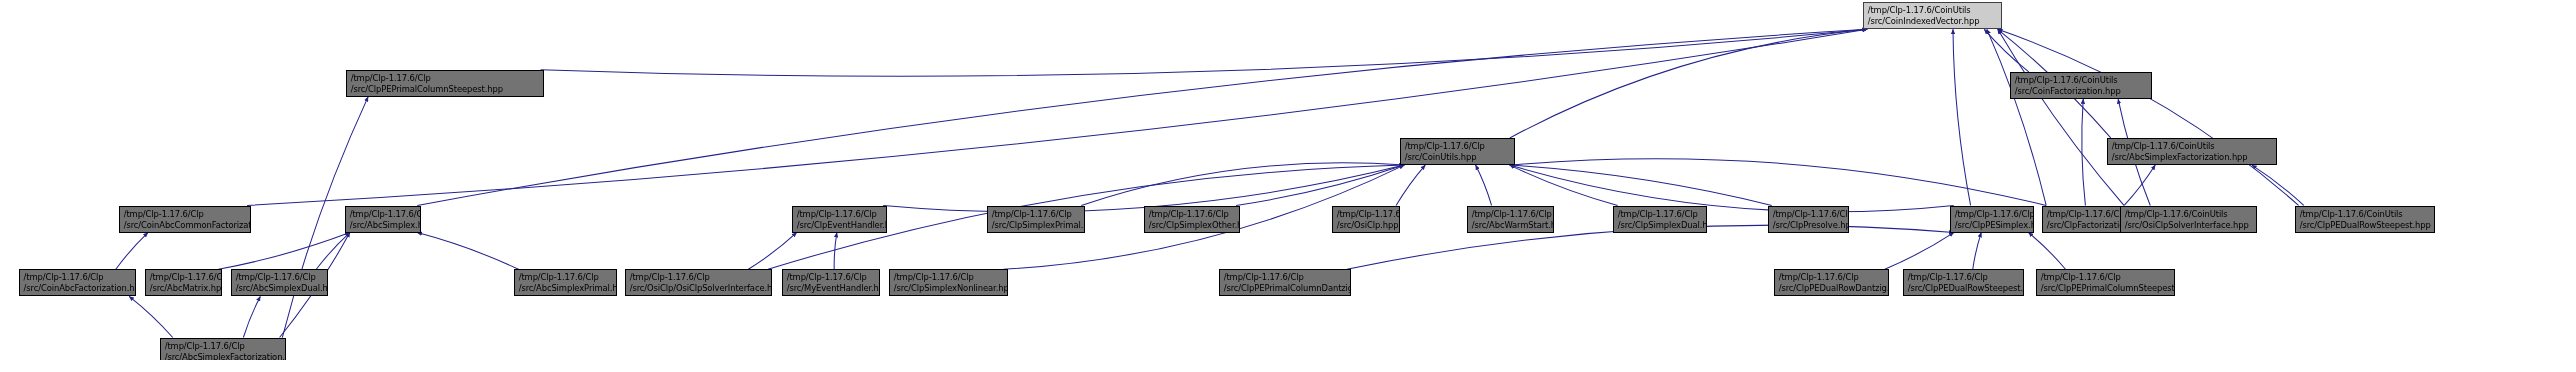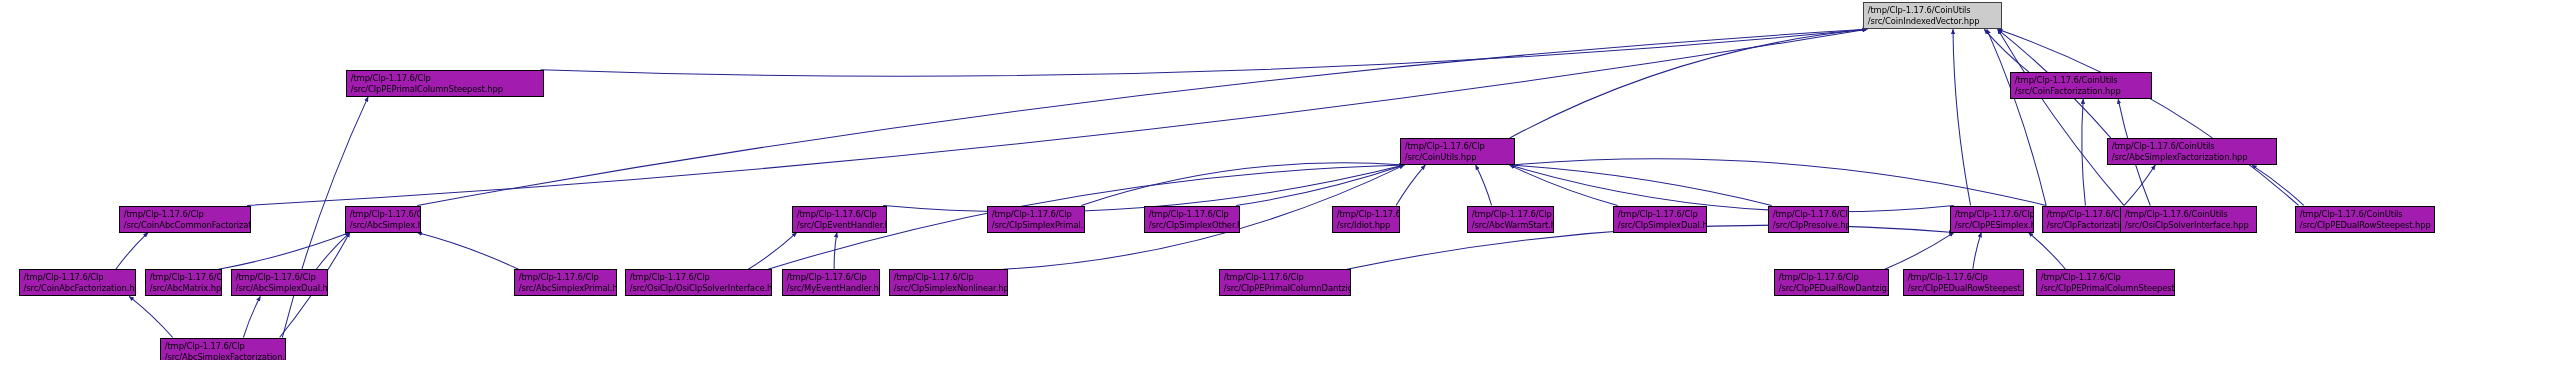--- a/index.html
+++ b/index.html
@@ -24,21 +24,21 @@
     left: 0;
     top: 0;
     width: 2576px;
     height: 372px;
     pointer-events: none;
   }
   .node {
     position: absolute;
     box-sizing: border-box;
     border: 0.7px solid #000000;
-    background: #a21caf;
+    background: #737373;
     color: #000000;
     font-size: 8.4px;
     line-height: 1.32;
     padding: 2.2px 2.9px 2.2px 3.7px;
     white-space: pre;
     letter-spacing: -0.1px;
     overflow: hidden;
   }
   .node.root {
     background: #cccccc;
@@ -100,21 +100,21 @@
       <div class="node root" style="left: 1847px; top: 2.2px; width: 139px; height: 27px;"><span class="l1">/tmp/Clp-1.17.6/CoinUtils</span><span class="l2">/src/CoinIndexedVector.hpp</span></div>
       <div class="node" style="left: 330px; top: 70px; width: 198px; height: 27px;"><span class="l1">/tmp/Clp-1.17.6/Clp</span><span class="l2">/src/ClpPEPrimalColumnSteepest.hpp</span></div>
       <div class="node" style="left: 1994px; top: 72px; width: 142px; height: 27px;"><span class="l1">/tmp/Clp-1.17.6/CoinUtils</span><span class="l2">/src/CoinFactorization.hpp</span></div>
       <div class="node" style="left: 2091px; top: 138px; width: 170px; height: 27px;"><span class="l1">/tmp/Clp-1.17.6/CoinUtils</span><span class="l2">/src/AbcSimplexFactorization.hpp</span></div>
       <div class="node" style="left: 1384px; top: 138px; width: 115px; height: 27px;"><span class="l1">/tmp/Clp-1.17.6/Clp</span><span class="l2">/src/CoinUtils.hpp</span></div>
       <div class="node" style="left: 103px; top: 206px; width: 132px; height: 27px;"><span class="l1">/tmp/Clp-1.17.6/Clp</span><span class="l2">/src/CoinAbcCommonFactorization.hpp</span></div>
       <div class="node" style="left: 329px; top: 206px; width: 76px; height: 27px;"><span class="l1">/tmp/Clp-1.17.6/Clp</span><span class="l2">/src/AbcSimplex.hpp</span></div>
       <div class="node" style="left: 776px; top: 206px; width: 95px; height: 27px;"><span class="l1">/tmp/Clp-1.17.6/Clp</span><span class="l2">/src/ClpEventHandler.hpp</span></div>
       <div class="node" style="left: 971px; top: 206px; width: 98px; height: 27px;"><span class="l1">/tmp/Clp-1.17.6/Clp</span><span class="l2">/src/ClpSimplexPrimal.hpp</span></div>
       <div class="node" style="left: 1128px; top: 206px; width: 96px; height: 27px;"><span class="l1">/tmp/Clp-1.17.6/Clp</span><span class="l2">/src/ClpSimplexOther.hpp</span></div>
-      <div class="node" style="left: 1316px; top: 206px; width: 68px; height: 27px;"><span class="l1">/tmp/Clp-1.17.6/Clp</span><span class="l2">/src/Idiot.hpp</span></div>
+      <div class="node" style="left: 1316px; top: 206px; width: 68px; height: 27px;"><span class="l1">/tmp/Clp-1.17.6/Clp</span><span class="l2">/src/OsiClp.hpp</span></div>
       <div class="node" style="left: 1451px; top: 206px; width: 87px; height: 27px;"><span class="l1">/tmp/Clp-1.17.6/Clp</span><span class="l2">/src/AbcWarmStart.hpp</span></div>
       <div class="node" style="left: 1597px; top: 206px; width: 94px; height: 27px;"><span class="l1">/tmp/Clp-1.17.6/Clp</span><span class="l2">/src/ClpSimplexDual.hpp</span></div>
       <div class="node" style="left: 1752px; top: 206px; width: 81px; height: 27px;"><span class="l1">/tmp/Clp-1.17.6/Clp</span><span class="l2">/src/ClpPresolve.hpp</span></div>
       <div class="node" style="left: 1934px; top: 206px; width: 84px; height: 27px;"><span class="l1">/tmp/Clp-1.17.6/Clp</span><span class="l2">/src/ClpPESimplex.hpp</span></div>
       <div class="node" style="left: 2026px; top: 206px; width: 92px; height: 27px;"><span class="l1">/tmp/Clp-1.17.6/Clp</span><span class="l2">/src/ClpFactorization.hpp</span></div>
       <div class="node" style="left: 2104px; top: 206px; width: 137px; height: 27px;"><span class="l1">/tmp/Clp-1.17.6/CoinUtils</span><span class="l2">/src/OsiClpSolverInterface.hpp</span></div>
       <div class="node" style="left: 2279px; top: 206px; width: 140px; height: 27px;"><span class="l1">/tmp/Clp-1.17.6/CoinUtils</span><span class="l2">/src/ClpPEDualRowSteepest.hpp</span></div>
       <div class="node" style="left: 2.9px; top: 269px; width: 117px; height: 27px;"><span class="l1">/tmp/Clp-1.17.6/Clp</span><span class="l2">/src/CoinAbcFactorization.hpp</span></div>
       <div class="node" style="left: 129px; top: 269px; width: 77px; height: 27px;"><span class="l1">/tmp/Clp-1.17.6/Clp</span><span class="l2">/src/AbcMatrix.hpp</span></div>
       <div class="node" style="left: 215px; top: 269px; width: 97px; height: 27px;"><span class="l1">/tmp/Clp-1.17.6/Clp</span><span class="l2">/src/AbcSimplexDual.hpp</span></div>

